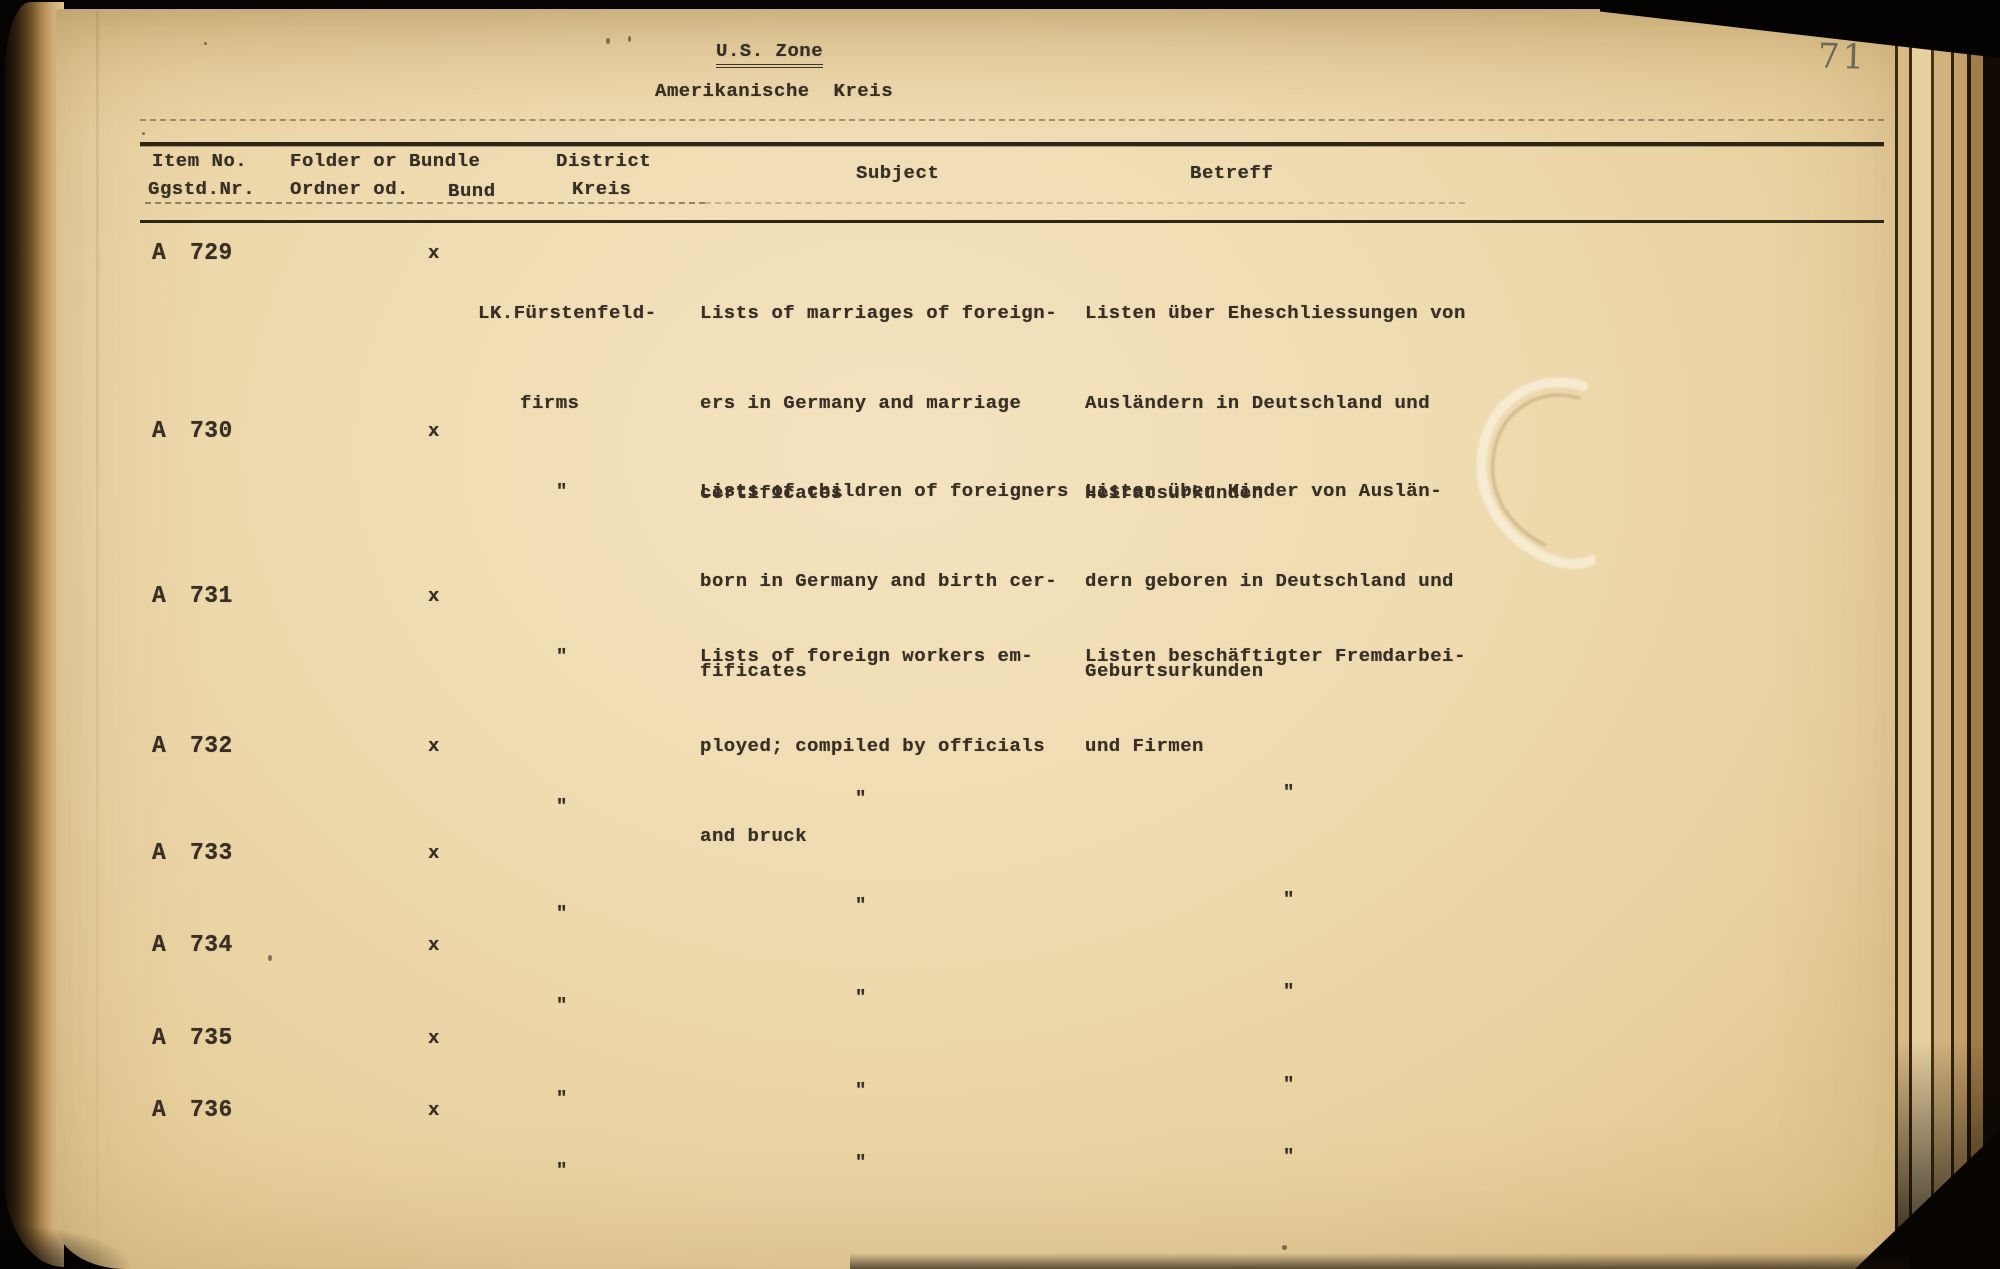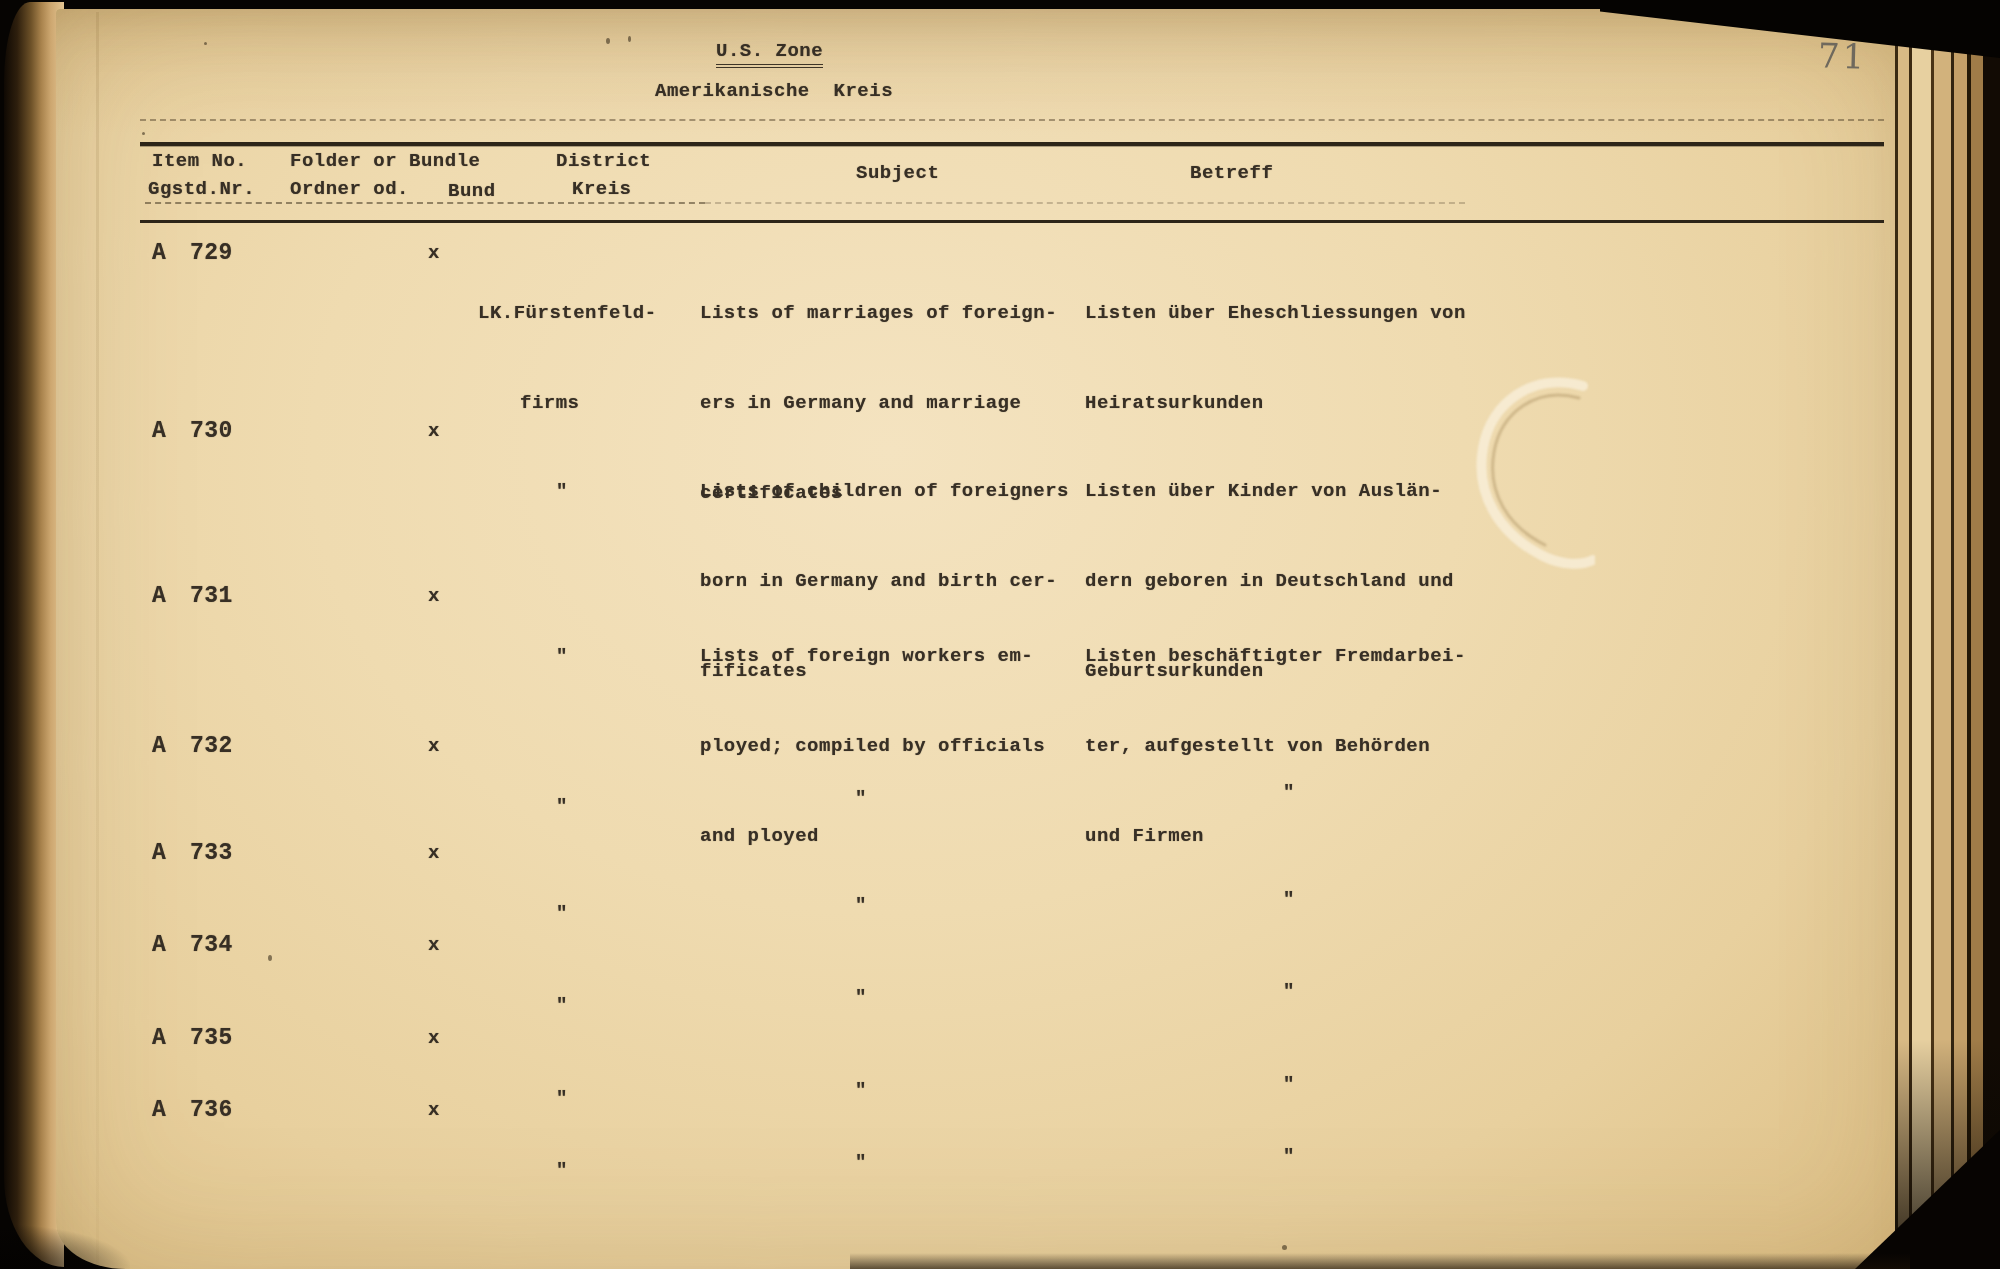--- a/index.html
+++ b/index.html
@@ -130,20 +130,21 @@
         <div class="ln">LK.Fürstenfeld-</div>
         <div class="ln l2">firms</div>
       </div>
       <div class="c subject">
         <div class="ln">Lists of marriages of foreign-</div>
         <div class="ln">ers in Germany and marriage</div>
         <div class="ln">certificates</div>
       </div>
       <div class="c betreff">
         <div class="ln">Listen über Eheschliessungen von</div>
+        <div class="ln">Ausländern in Deutschland und</div>
         <div class="ln">Heiratsurkunden</div>
       </div>
     </div>
 
     <div class="row" style="top:416px">
       <span class="c letter">A</span>
       <span class="c num">730</span>
       <span class="c bund">x</span>
       <div class="c district dd">
         <div class="ln">"</div>
@@ -163,25 +164,24 @@
     <div class="row" style="top:581px">
       <span class="c letter">A</span>
       <span class="c num">731</span>
       <span class="c bund">x</span>
       <div class="c district dd">
         <div class="ln">"</div>
       </div>
       <div class="c subject">
         <div class="ln">Lists of foreign workers em-</div>
         <div class="ln">ployed; compiled by officials</div>
-        <div class="ln">and ployed</div>
+        <div class="ln">and bruck</div>
       </div>
       <div class="c betreff">
         <div class="ln">Listen beschäftigter Fremdarbei-</div>
-        <div class="ln">ter, aufgestellt von Behörden</div>
         <div class="ln">und Firmen</div>
       </div>
     </div>
 
     <div class="row" style="top:731px">
       <span class="c letter">A</span>
       <span class="c num">732</span>
       <span class="c bund">x</span>
       <div class="c district dd">
         <div class="ln">"</div>

